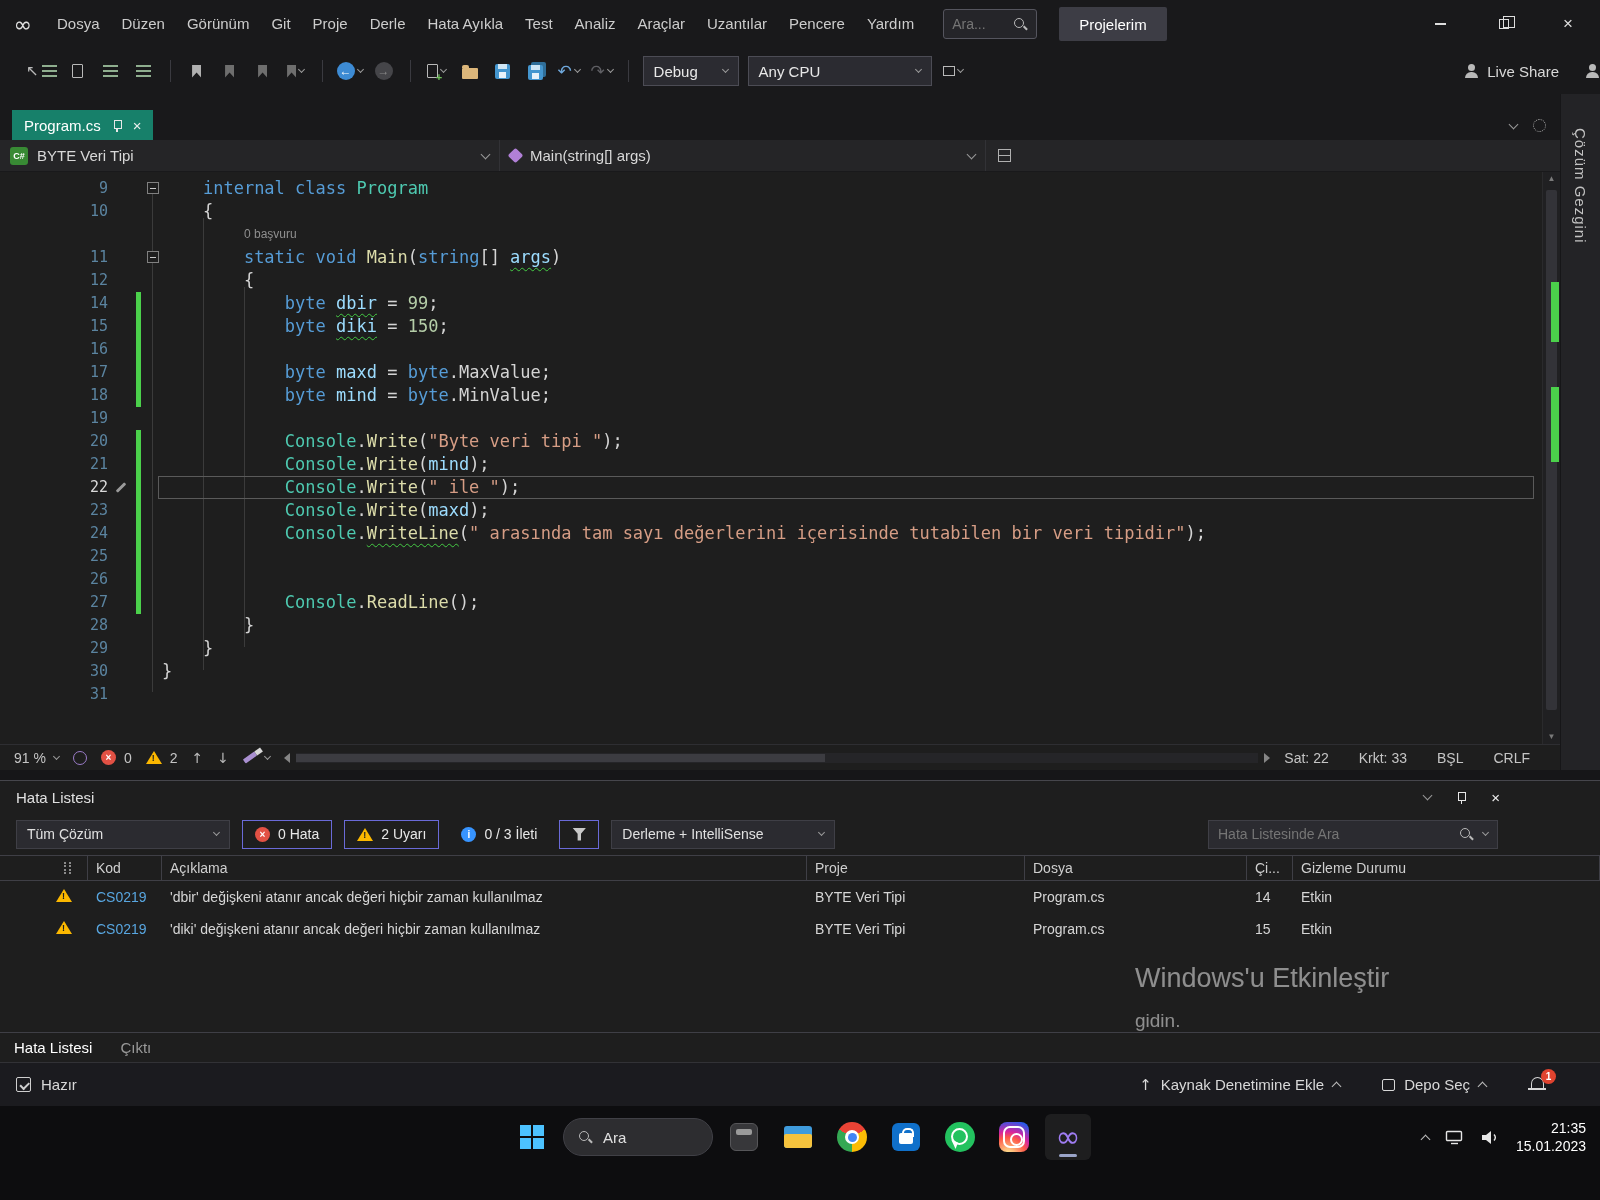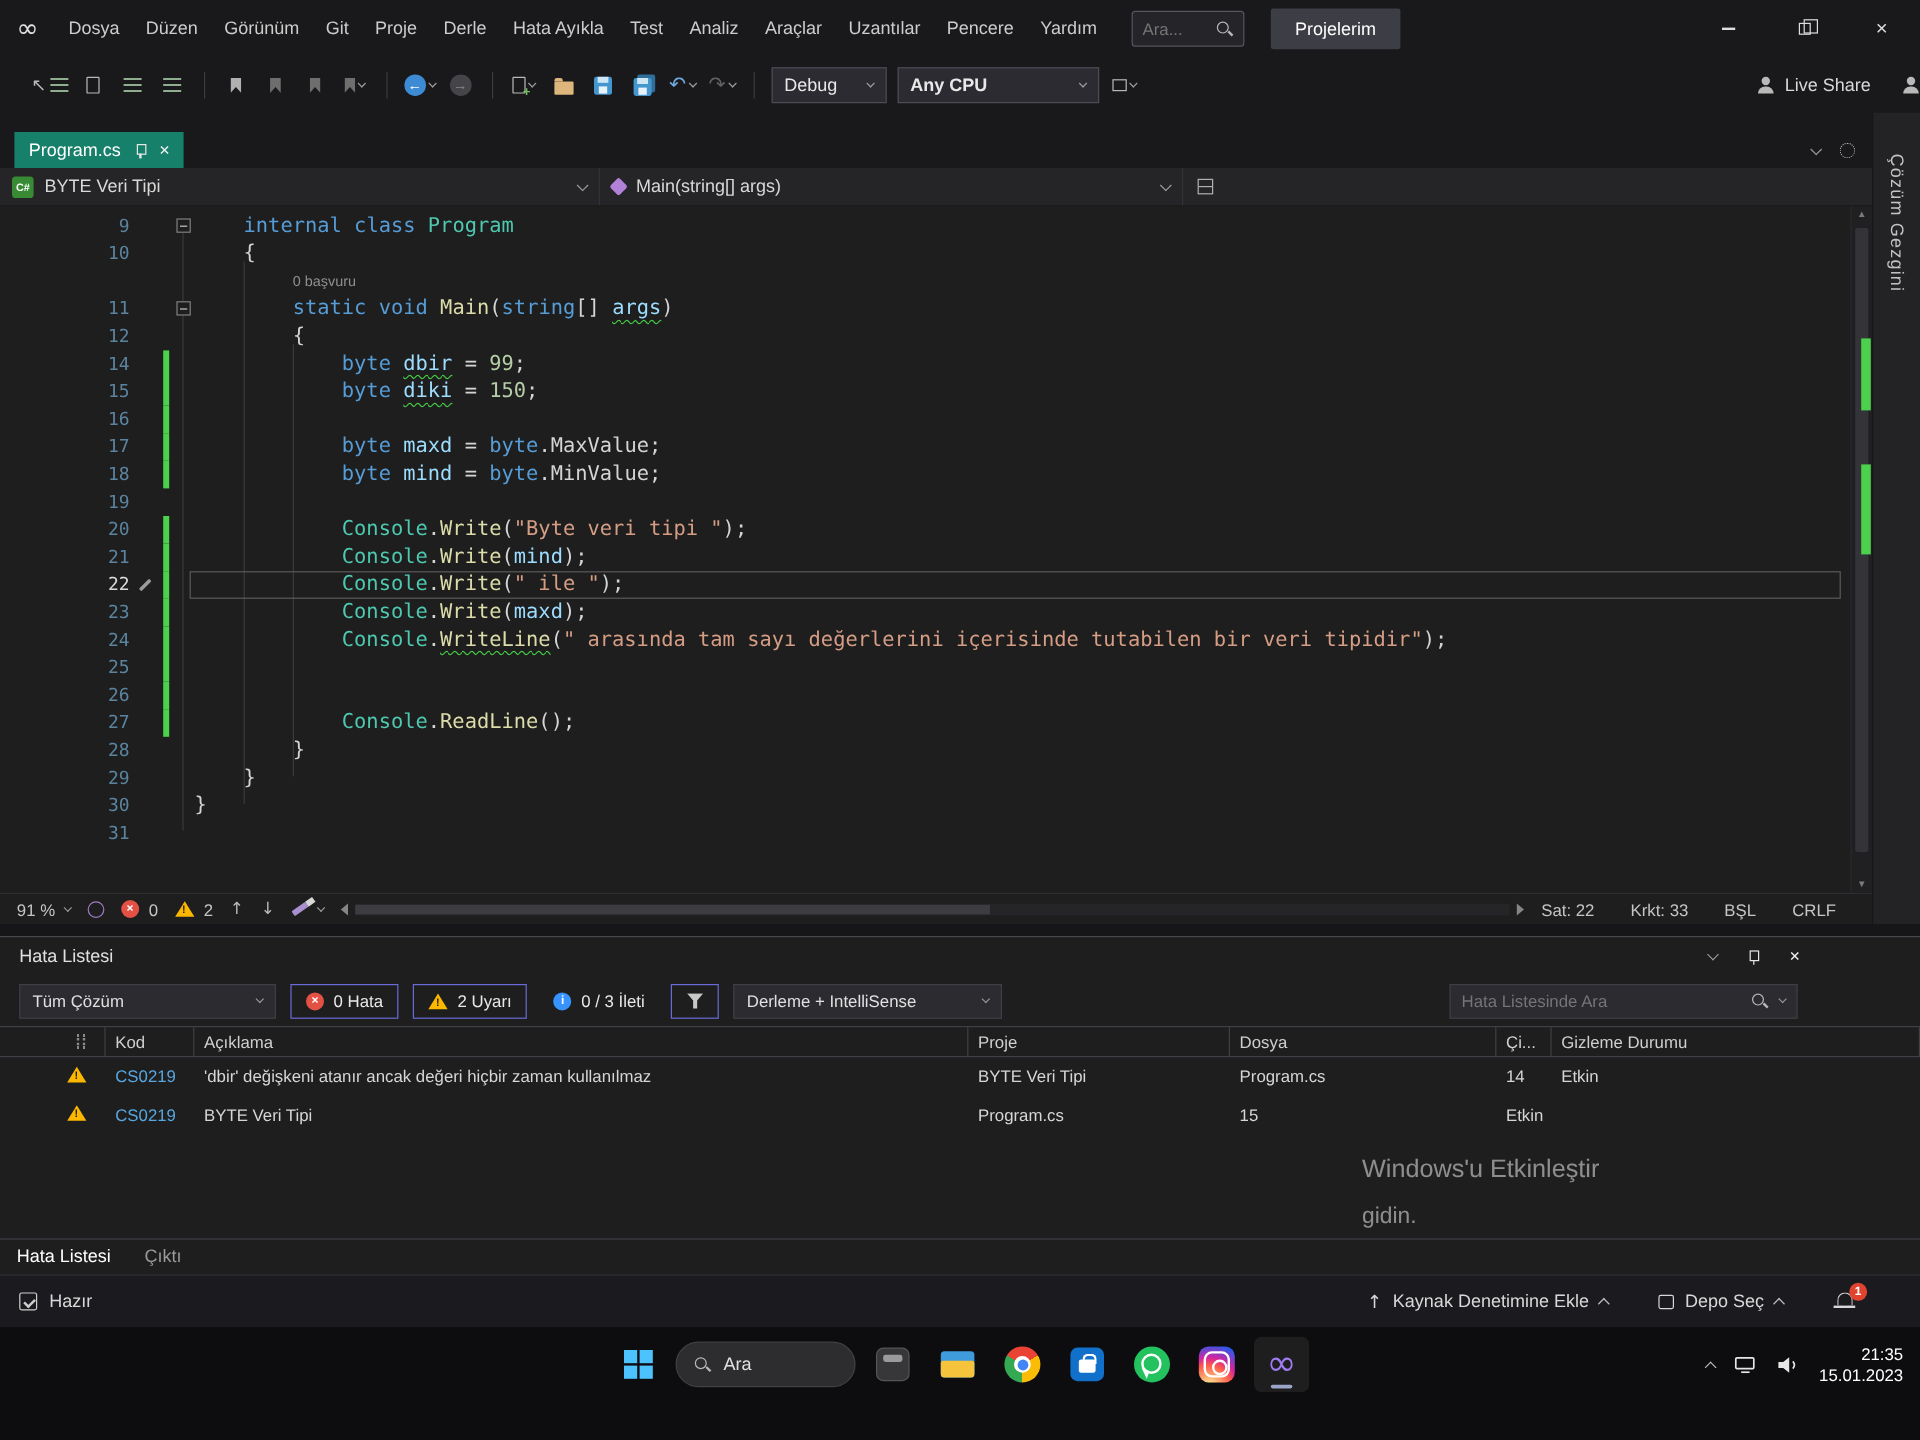--- a/index.html
+++ b/index.html
@@ -136,21 +136,21 @@
   .ehead { height:26px; border-top:1px solid #3f3f46; border-bottom:1px solid #3f3f46; color:#cfcfcf; }
   .ehead > div { border-right:1px solid #3f3f46; height:100%; display:flex; align-items:center; padding-left:8px; }
   .grip { width:7px; height:12px; border-left:2px dotted #8a8a8a; border-right:2px dotted #8a8a8a; margin-left:56px; }
   .erow { height:32px; }
   .erow .ec { padding-left:8px; overflow:hidden; white-space:nowrap; }
   .erow .c0 { padding-left:56px; }
   .ecode { color:#58a6e0; }
   .ptabs { position:absolute; bottom:0; left:0; right:0; height:30px; border-top:1px solid #3f3f46; display:flex; align-items:center; padding-left:14px; gap:28px; font-size:15px; }
   .ptab.on { color:#ffffff; } .ptab { color:#9a9a9a; }
   .watermark { position:absolute; left:1135px; top:182px; color:rgba(235,235,235,0.55); pointer-events:none; z-index:5; }
-  .watermark .wt { font-size:21px; margin-bottom:12px; }
+  .watermark .wt { font-size:27px; margin-bottom:12px; }
   .watermark .wl { font-size:19px; line-height:30px; }
 
   
   .statusbar { position:absolute; top:1062px; left:0; right:0; height:44px; background:#1b1b1f; border-top:1px solid #323236; display:flex; align-items:center; padding:0 16px; font-size:15px; color:#d8d8d8; }
   .chk { width:15px; height:15px; border:1.6px solid #cfcfcf; border-radius:2px; position:relative; margin-right:10px; }
   .chk::after { content:""; position:absolute; left:2.5px; top:3.5px; width:7px; height:3.5px; border-left:2px solid #cfcfcf; border-bottom:2px solid #cfcfcf; transform:rotate(-45deg); }
   .sb-right { margin-left:auto; display:flex; align-items:center; gap:42px; padding-right:34px; }
   .sb-item { display:flex; align-items:center; gap:9px; }
   .uparr { font-size:15px; color:#d8d8d8; font-family:"DejaVu Sans",sans-serif; }
   .repo { width:13px; height:12px; border:1.5px solid #d8d8d8; border-radius:2px; }
@@ -288,21 +288,21 @@
       </div>
     <div class="tbtn">
         <span class="redo">↷</span>
         <span class="cv sm"></span>
       </div>
     <div class="tsep"></div>
     <div class="combo" style="width:96px;">
         <span>Debug</span>
         <span class="cv sm" style="margin-left:auto;"></span>
       </div>
-    <div class="combo" style="width:168px;font-weight:bold;">
+    <div class="combo" style="width:184px;">
         <span>Any CPU</span>
         <span class="cv sm" style="margin-left:auto;"></span>
       </div>
     <div class="tbtn">
         <span class="mini2"></span>
         <span class="cv sm"></span>
       </div>
     <div class="toolbar-right">
       <div class="liveshare">
         <span class="person"></span>
@@ -550,20 +550,21 @@
             <div class="ec ecode">CS0219</div>
             <div class="ec ">'dbir' değişkeni atanır ancak değeri hiçbir zaman kullanılmaz</div>
             <div class="ec ">BYTE Veri Tipi</div>
             <div class="ec ">Program.cs</div>
             <div class="ec ">14</div>
             <div class="ec ">Etkin</div>
           </div>
           <div class="erow">
             <div class="ec c0"><span class="wtri"></span></div>
             <div class="ec ecode">CS0219</div>
+            <div class="ec ">'diki' değişkeni atanır ancak değeri hiçbir zaman kullanılmaz</div>
             <div class="ec ">BYTE Veri Tipi</div>
             <div class="ec ">Program.cs</div>
             <div class="ec ">15</div>
             <div class="ec ">Etkin</div>
           </div>
         </div>
     </div>
     <div class="watermark">
       <div class="wt">Windows'u Etkinleştir</div>
       <div class="wl">gidin.</div>

